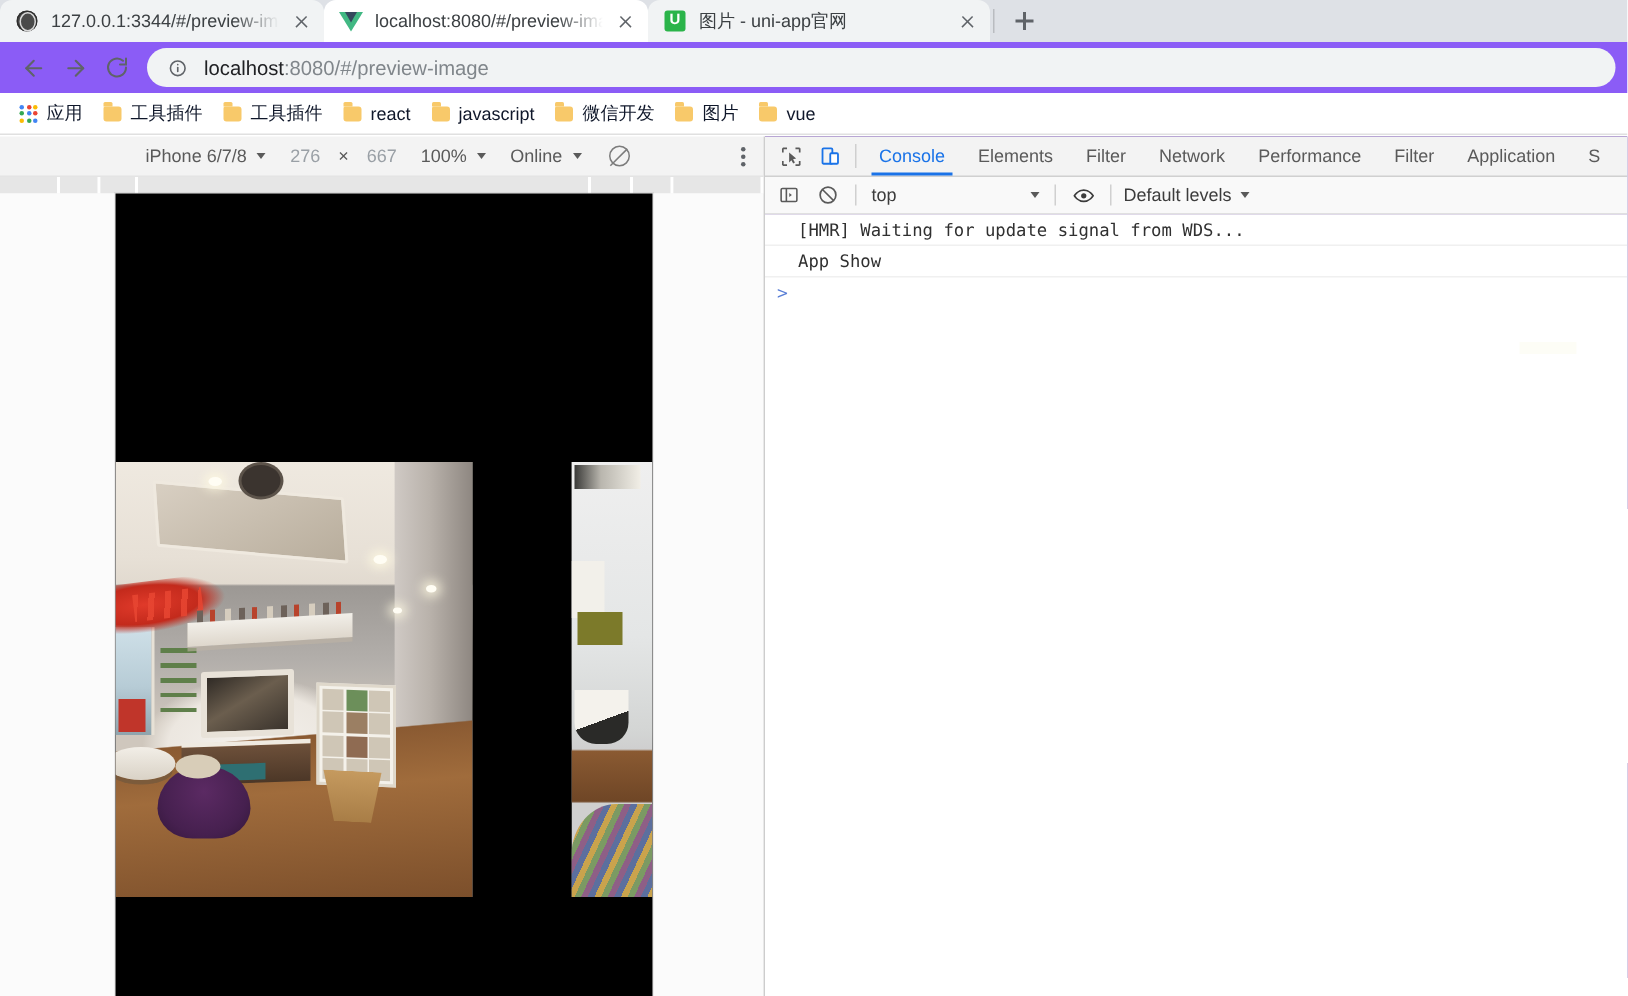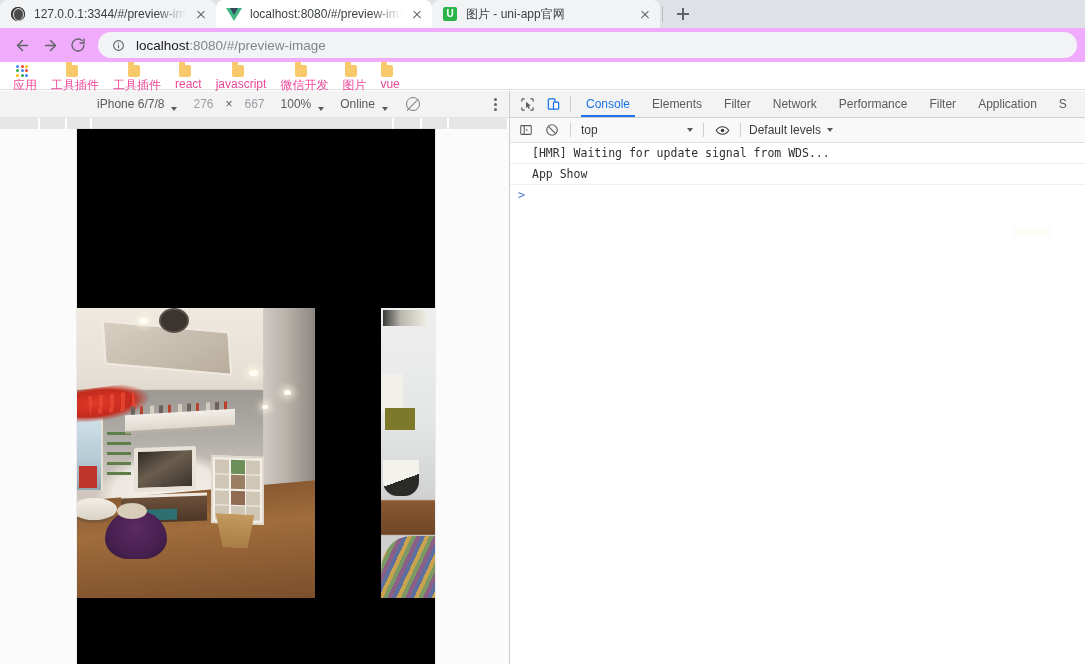--- a/index.html
+++ b/index.html
@@ -116,21 +116,21 @@
     font-size: 10px;
     font-weight: bold;
     line-height: 14px;
     text-align: center;
     font-family: "Liberation Sans", sans-serif;
   }
 
   
   .toolbar {
     height: 34px;
-    background: #f0abfc;
+    background: #8b5cf6;
     display: flex;
     align-items: center;
     padding: 0 8px;
   }
   .navbtn {
     width: 28px; height: 28px;
     flex: 0 0 28px;
     display: flex; align-items: center; justify-content: center;
     color: #5f6368;
   }
@@ -165,23 +165,22 @@
     display: flex;
     align-items: center;
     padding: 0 6px;
     border-bottom: 1px solid #e0e0e0;
   }
   .bm {
     display: flex; align-items: center;
     padding: 0 7px; height: 22px;
     border-radius: 4px;
     font-size: 12px;
-    color: #ec4899;
+    color: #0f172a;
     white-space: nowrap;
-    flex-direction: column;
   }
   .bm-folder {
     width: 12px; height: 10px;
     background: #f8c96a;
     border-radius: 1px 2px 2px 2px;
     margin-right: 6px;
     flex: 0 0 12px;
     position: relative;
   }
   .bm-folder::before {
@@ -232,21 +231,21 @@
     display: flex;
     align-items: center;
     justify-content: center;
     background: #f3f3f3;
     border-bottom: 1px solid #e4e4e4;
     position: relative;
   }
   .dt-group { display: flex; align-items: center; font-size: 12px; color: #5a5a5a; }
   .dt-item {
     padding: 0 8px;
-    display: flex; align-items: flex-end; gap: 4px;
+    display: flex; align-items: center; gap: 4px;
     white-space: nowrap;
   }
   .dt-dim { color: #9aa0a6; }
   .caret {
     width: 0; height: 0;
     border-left: 3.5px solid transparent;
     border-right: 3.5px solid transparent;
     border-top: 4px solid #5a5a5a;
     margin-left: 3px;
   }

